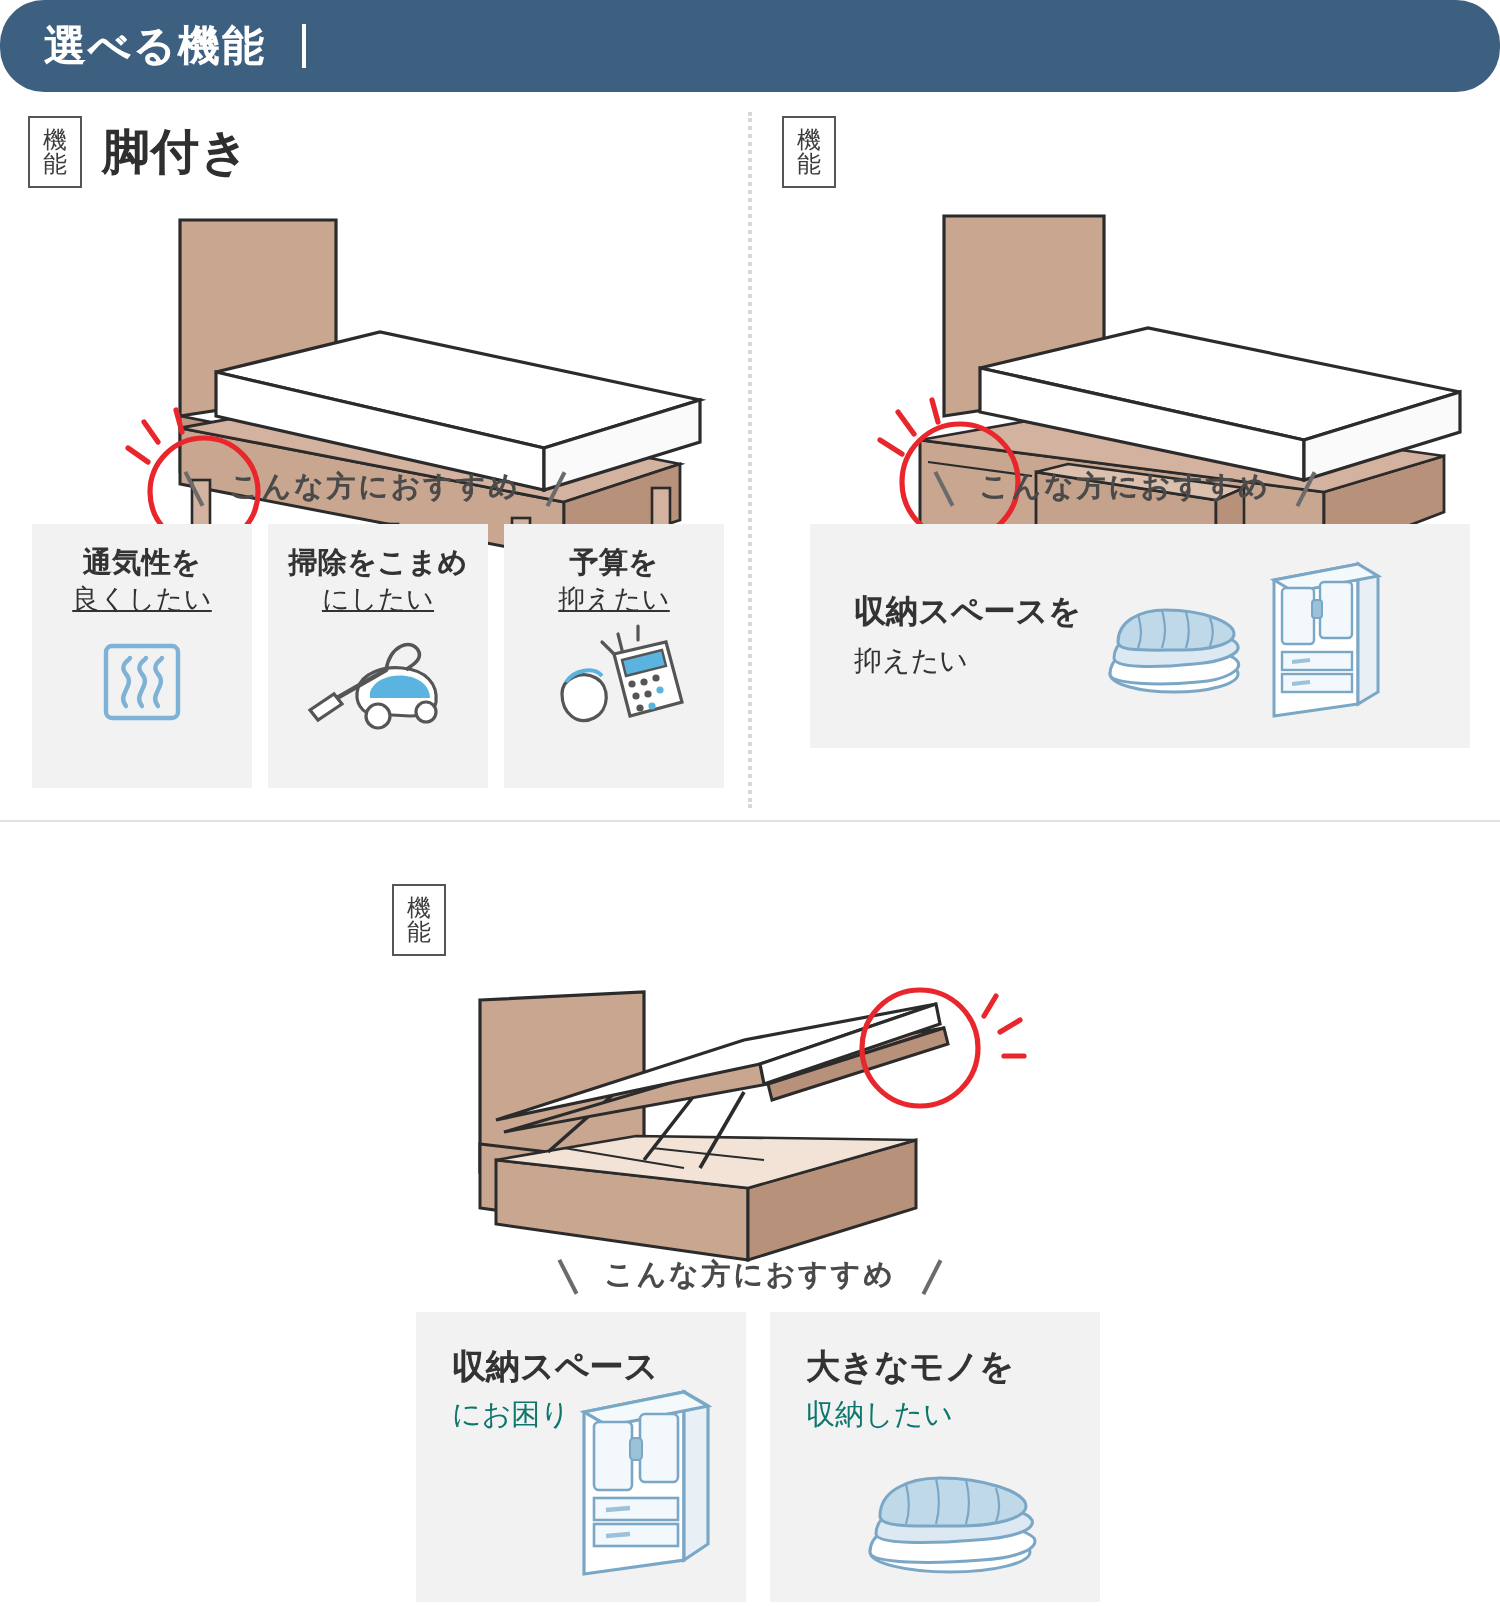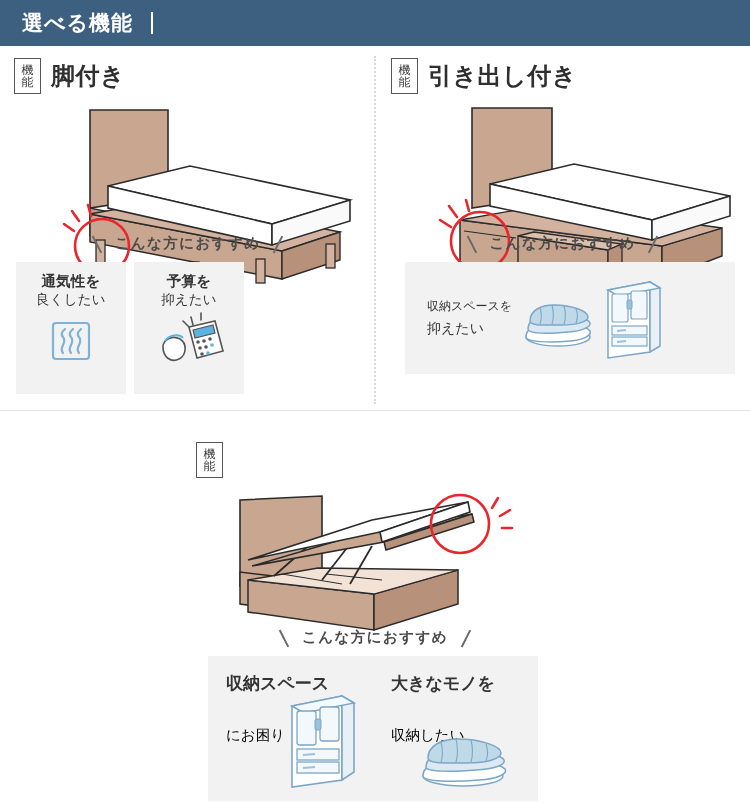--- a/index.html
+++ b/index.html
@@ -7,20 +7,21 @@
     width:750px;height:803px;position:relative;overflow:hidden;
     background:#ffffff;
     font-family:"Liberation Sans","DejaVu Sans",sans-serif;
     color:#3c3c3c;
     -webkit-font-smoothing:antialiased;
   }
   
   .topbar{
     position:absolute;left:0;top:0;width:750px;height:46px;
     background:#3d5f80;
+    border-radius:22px;
   }
   .topbar-inner{
     position:absolute;left:22px;top:0;height:46px;
     display:flex;align-items:center;gap:18px;
   }
   .topbar-title{
     color:#ffffff;font-size:21px;font-weight:bold;letter-spacing:1px;
   }
   .topbar-bar{
     display:block;width:2px;height:22px;background:#ffffff;
@@ -62,35 +63,35 @@
   }
   .slash.l::after{transform:rotate(-27deg);}
   .slash.r::after{transform:rotate(27deg);}
 
   
   .cards{display:flex;}
   .card{
     background:#f2f2f2;display:flex;flex-direction:column;align-items:center;
   }
   .card-l1{font-size:14.5px;font-weight:bold;color:#333;letter-spacing:.2px;white-space:nowrap;}
-  .card-l2{font-size:13.5px;color:#333;letter-spacing:.2px;white-space:nowrap;}
+  .card-l2{font-size:13.5px;color:#333;letter-spacing:.2px;white-space:nowrap;text-decoration:underline;}
   .card-ico{display:flex;align-items:center;justify-content:center;}
 
   .footnote{font-size:11.5px;color:#6d6d6d;letter-spacing:.1px;}
 
   .wide-card{
     background:#f2f2f2;display:flex;align-items:center;
   }
   .wide-txt{display:flex;flex-direction:column;}
-  .wide-l1{font-size:12px;font-weight:normal;color:#333;white-space:nowrap;}
+  .wide-l1{font-size:16px;font-weight:bold;color:#333;white-space:nowrap;}
   .wide-l2{font-size:14px;color:#333;white-space:nowrap;margin-top:5px;}
 
   .big-card{background:#f2f2f2;position:relative;}
   .big-l1{position:absolute;font-size:17px;font-weight:bold;color:#333;white-space:nowrap;}
-  .big-l2{position:absolute;font-size:14.5px;color:#000000;white-space:nowrap;margin-top:28px;}
+  .big-l2{position:absolute;font-size:14.5px;color:#0f766e;white-space:nowrap;}
   svg{display:block;overflow:visible;}
 </style>
 </head>
 <body>
 
 <div class="topbar">
   <div class="topbar-inner">
     <div class="topbar-title">選べる機能</div>
     <span class="topbar-bar"></span>
   </div>
@@ -153,20 +154,40 @@
       <div class="card-ico" style="margin-top:6px;">
         <svg width="52" height="52" viewBox="0 0 52 52">
           <rect x="8" y="8" width="36" height="36" rx="3" fill="none" stroke="#7eb2d6" stroke-width="2.2"></rect>
           <path d="M18 38 C13 32 23 28 18 22 C14 17 20 15 20 14" fill="none" stroke="#7eb2d6" stroke-width="2.2" stroke-linecap="round"></path>
           <path d="M26 38 C21 32 31 28 26 22 C22 17 28 15 28 14" fill="none" stroke="#7eb2d6" stroke-width="2.2" stroke-linecap="round"></path>
           <path d="M34 38 C29 32 39 28 34 22 C30 17 36 15 36 14" fill="none" stroke="#7eb2d6" stroke-width="2.2" stroke-linecap="round"></path>
         </svg>
       </div>
     </div>
 
+    <div class="card" style="width:110px;height:122px;padding-top:10px;">
+      <div class="card-l1">掃除をこまめ</div>
+      <div class="card-l2">にしたい</div>
+      <div class="card-ico" style="margin-top:2px;">
+        <svg width="84" height="56" viewBox="0 0 84 56">
+
+          <path d="M40 46 C34 46 30 40 32 33 C34 26 44 22 54 23 C66 24 72 31 71 40 C70 46 64 47 58 47 Z" fill="#ffffff" stroke="#555" stroke-width="1.6"></path>
+          <path d="M38 35 C40 29 48 26 56 27 C64 28 68 33 68 38 L38 38 Z" fill="#5bb4e0" stroke="none"></path>
+
+          <circle cx="42" cy="47" r="6" fill="#ffffff" stroke="#555" stroke-width="1.6"></circle>
+          <circle cx="66" cy="45" r="5" fill="#ffffff" stroke="#555" stroke-width="1.6"></circle>
+
+          <path d="M46 24 C48 12 58 8 62 14 C65 19 58 22 56 24" fill="none" stroke="#555" stroke-width="1.8"></path>
+
+          <path d="M46 24 L18 40" stroke="#555" stroke-width="2.4" stroke-linecap="round"></path>
+
+          <path d="M8 44 L20 36 L24 41 L12 49 Z" fill="#ffffff" stroke="#555" stroke-width="1.6"></path>
+        </svg>
+      </div>
+    </div>
 
     <div class="card" style="width:110px;height:122px;padding-top:10px;">
       <div class="card-l1">予算を</div>
       <div class="card-l2">抑えたい</div>
       <div class="card-ico" style="margin-top:2px;">
         <svg width="72" height="58" viewBox="0 0 72 58">
 
           <path d="M36 16 L62 10 L70 40 L44 47 Z" fill="#ffffff" stroke="#555" stroke-width="1.6"></path>
           <path d="M40 19 L60 14 L62 22 L42 27 Z" fill="#5bb4e0" stroke="#555" stroke-width="1.2"></path>
           <circle cx="45" cy="31" r="1.8" fill="#555"></circle>
@@ -191,21 +212,20 @@
 
 </div>
 
 <div class="panel panel-right">
 
   <div class="sec-head" style="position:absolute;left:16px;top:12px;">
     <div class="badge">
       <span>機</span>
       <span>能</span>
     </div>
-    <div class="sec-title">引き出し付き</div>
   </div>
 
   <div style="position:absolute;left:55px;top:58px;">
     <svg width="300" height="175" viewBox="0 0 300 175">
 
       <path d="M42 4 L122 4 L122 92 L42 104 Z" fill="#c9a690" stroke="#2b2b2b" stroke-width="1.6"></path>
 
       <path d="M30 116 L30 162 L232 175 L232 142 Z" fill="#c9a690" stroke="#2b2b2b" stroke-width="1.5"></path>
       <path d="M232 142 L232 175 L292 152 L292 124 Z" fill="#b8917a" stroke="#2b2b2b" stroke-width="1.4"></path>
 
@@ -311,21 +331,21 @@
       <path d="M290 44 L280 44" stroke="#e8262b" stroke-width="2.6" stroke-linecap="round"></path>
     </svg>
   </div>
 
   <div class="rec-label" style="position:absolute;left:0px;top:196px;width:750px;">
     <span class="slash l"></span>
     <span>こんな方におすすめ</span>
     <span class="slash r"></span>
   </div>
 
-  <div class="cards" style="position:absolute;left:208px;top:224px;gap:0;">
+  <div class="cards" style="position:absolute;left:208px;top:224px;gap:12px;">
 
     <div class="big-card" style="width:165px;height:145px;">
       <div class="big-l1" style="left:18px;top:16px;">収納スペース</div>
       <div class="big-l2" style="left:18px;top:42px;">にお困り</div>
       <div style="position:absolute;left:78px;top:34px;">
         <svg width="76" height="100" viewBox="0 0 76 100">
           <path d="M6 16 L56 6 L56 90 L6 97 Z" fill="#ffffff" stroke="#7ba7c7" stroke-width="1.6"></path>
           <path d="M56 6 L68 13 L68 82 L56 90 Z" fill="#e8f0f6" stroke="#7ba7c7" stroke-width="1.6"></path>
           <path d="M6 16 L56 6 L68 13 L18 23 Z" fill="#f4f9fc" stroke="#7ba7c7" stroke-width="1.6"></path>
           <rect x="11" y="21" width="19" height="34" rx="2.5" fill="#f2f8fc" stroke="#7ba7c7" stroke-width="1.3"></rect>

